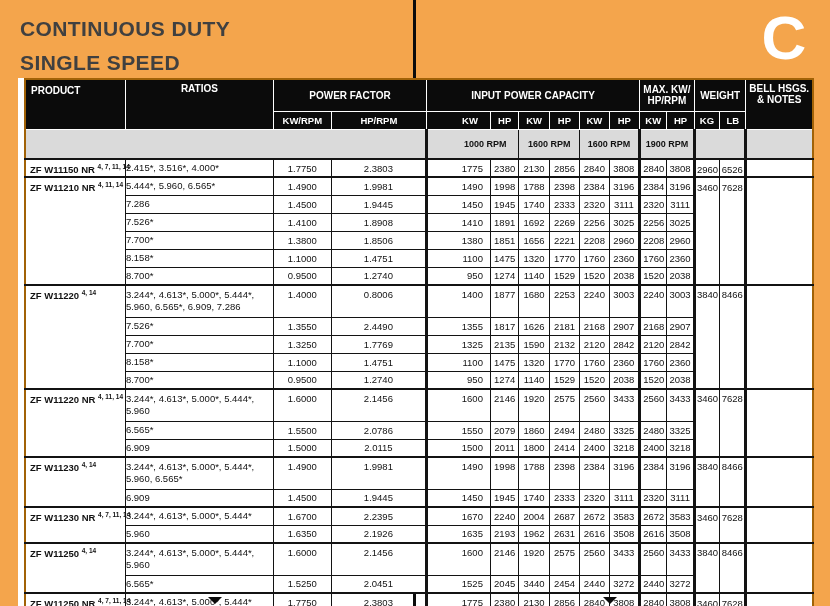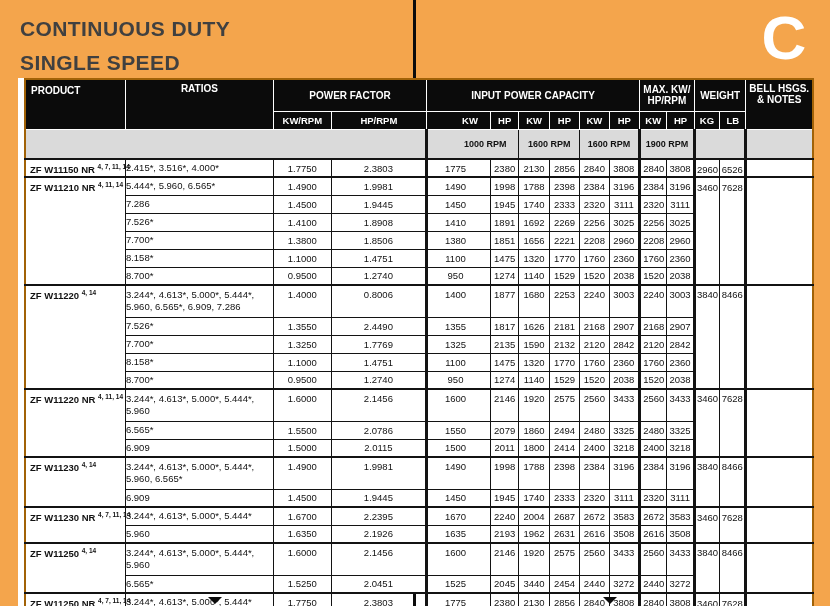--- a/index.html
+++ b/index.html
@@ -69,21 +69,21 @@
   tr.group-start td { border-top:2px solid #131313; }
   .sec-start { border-left:3px solid #131313 !important; }
 
   td.c-product {
     vertical-align:top; padding:3px 0 0 4px; white-space:nowrap;
     font-weight:bold; font-size:9.5px;
   }
   td.c-product sup { font-size:6.5px; font-weight:bold; letter-spacing:0; }
   td.c-ratios { text-align:left; padding-left:0; white-space:pre-line; line-height:12px; }
   td.c-num { text-align:center; }
-  td.c-kw1 { padding-right:7px; }
+  td.c-kw1 { text-align:right; padding-right:7px; }
   td.c-weight { vertical-align:top; padding-top:4px; }
 
   
   .tri {
     position:absolute; top:597px; width:0; height:0;
     border-left:7px solid transparent; border-right:7px solid transparent;
     border-top:7px solid #0b0b0b;
   }
   .tri-1 { left:208px; }
   .tri-2 { left:603px; }

